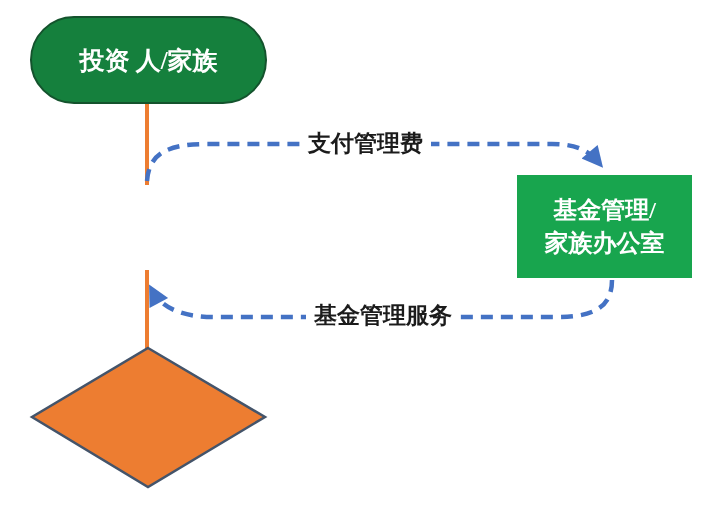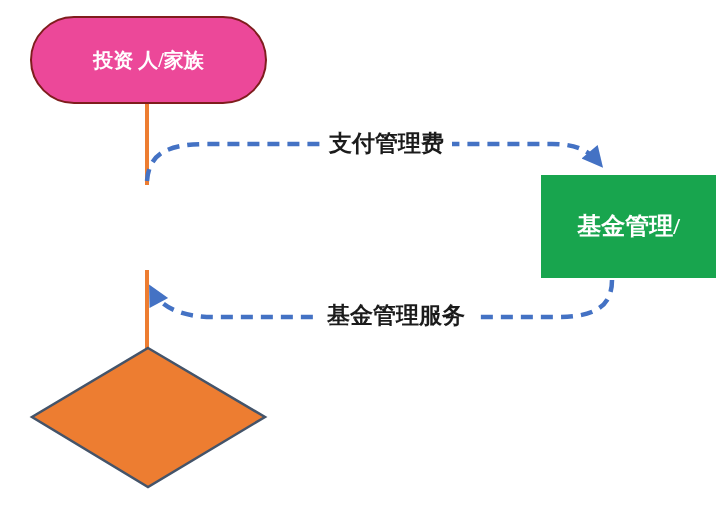--- a/index.html
+++ b/index.html
@@ -22,55 +22,53 @@
     display: flex;
     align-items: center;
     justify-content: center;
     box-sizing: border-box;
     z-index: 2;
     text-align: center;
     font-weight: bold;
     color: #ffffff;
   }
   .stadium {
-    background: #ec4899;
-    border: 2px solid #7f1d1d;
+    background: #15803d;
+    border: 2px solid #14532d;
     border-radius: 45px;
-    font-size: 20px;
+    font-size: 25px;
   }
   #node-investor { left: 30px; top: 16px; width: 237px; height: 88px; }
   #node-fund     { left: 28px; top: 182px; width: 234px; height: 91px; }
   #node-manager {
     left: 517px; top: 175px; width: 175px; height: 103px;
     background: #18A54E;
     font-size: 24px;
     line-height: 33px;
     flex-direction: column;
-    margin-left: 24px;
   }
   #label-investment {
     left: 48px; top: 399px; width: 200px;
     background: transparent;
     font-size: 26px;
     z-index: 3;
   }
   .edge-label {
     position: absolute;
     z-index: 3;
     background: #ffffff;
     color: #1b1b1b;
     font-weight: bold;
     font-size: 23px;
     line-height: 28px;
     padding: 0 8px;
     white-space: nowrap;
-    margin-left: 21px;
   }
   #edge-label-pay     { left: 300px; top: 130px; }
-  #edge-label-service { left: 298px; top: 302px; }
+  #edge-label-service { left: 306px; top: 302px; }
 </style>
 </head>
 <body>
 
 <div id="canvas">
 
   <svg id="connector-layer" viewBox="0 0 723 507" xmlns="http://www.w3.org/2000/svg">
     <defs>
       <marker id="blue-arrowhead" viewBox="0 0 10 10" refX="7" refY="5" markerUnits="userSpaceOnUse" markerWidth="25" markerHeight="21" orient="auto">
         <path d="M 0 0 L 10 5 L 0 10 Z" fill="#4472C4"></path>
@@ -88,20 +86,21 @@
     <path d="M 612 280 C 612 304 598 317 558 317 L 214 317 C 184 317 162 309 152 290" fill="none" stroke="#4472C4" stroke-width="4.5" stroke-dasharray="12 8" stroke-linecap="butt" marker-end="url(#blue-arrowhead)"></path>
   </svg>
 
   <div id="node-investor" class="node stadium">
     <span>投资 人/家族</span>
   </div>
 
 
   <div id="node-manager" class="node">
     <span>基金管理/</span>
+    <span>家族办公室</span>
   </div>
 
 
   <div id="edge-label-pay" class="edge-label">支付管理费</div>
 
   <div id="edge-label-service" class="edge-label">基金管理服务</div>
 
 </div>
 
 </body></html>

